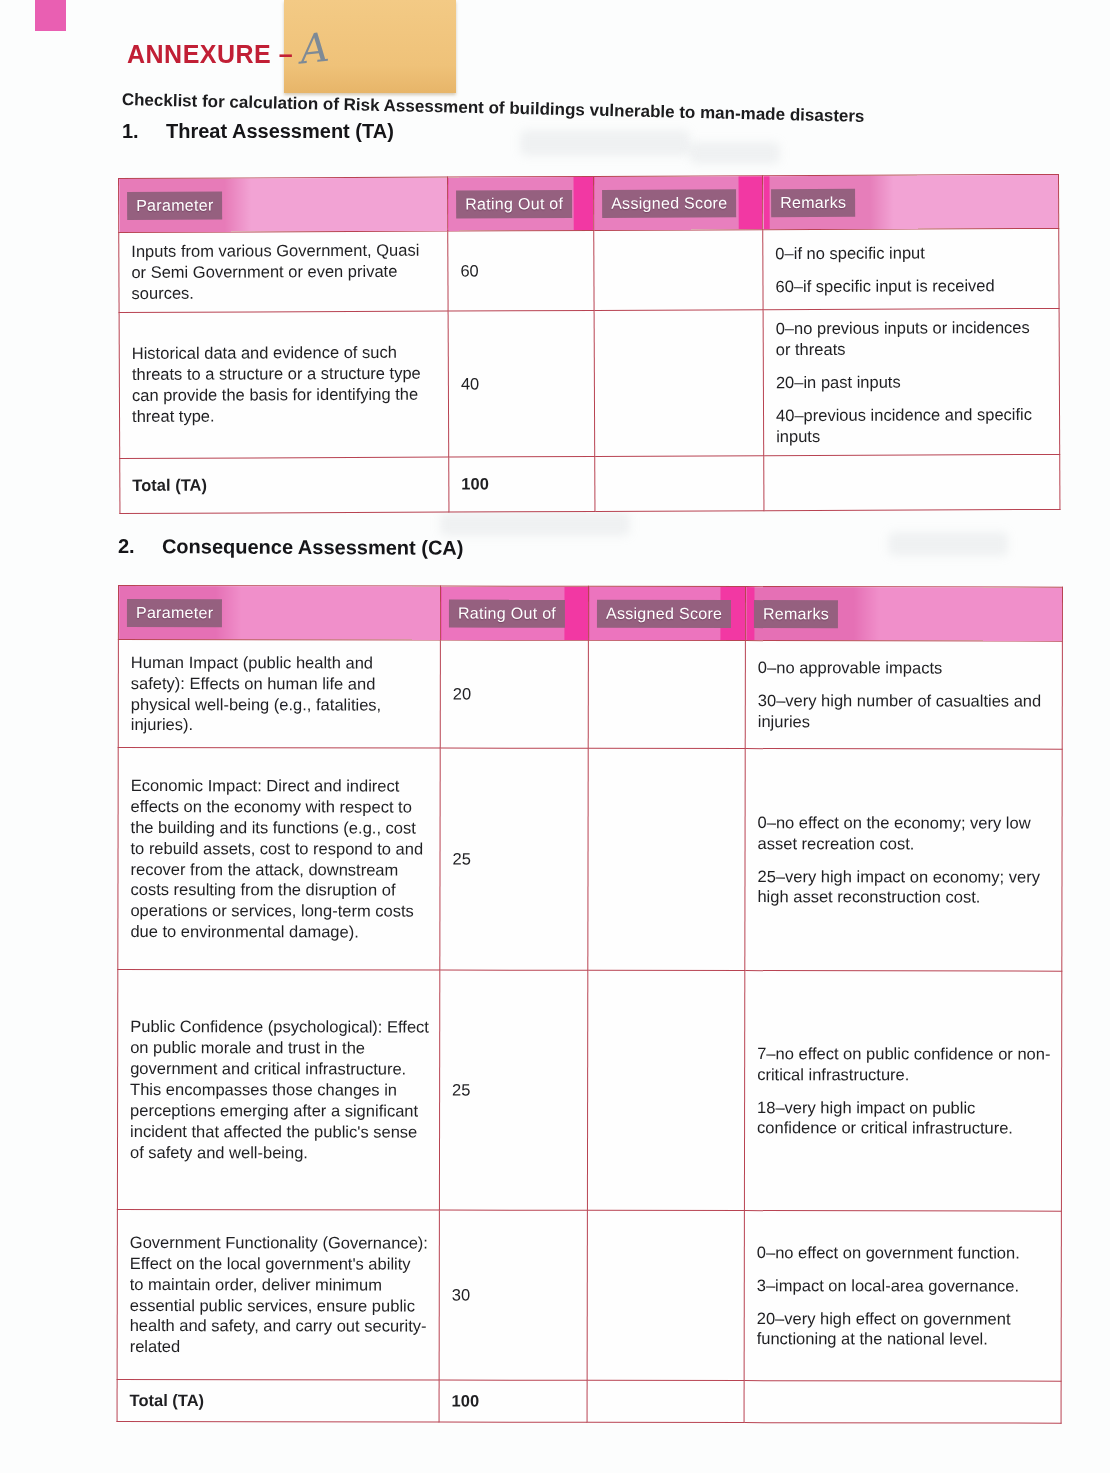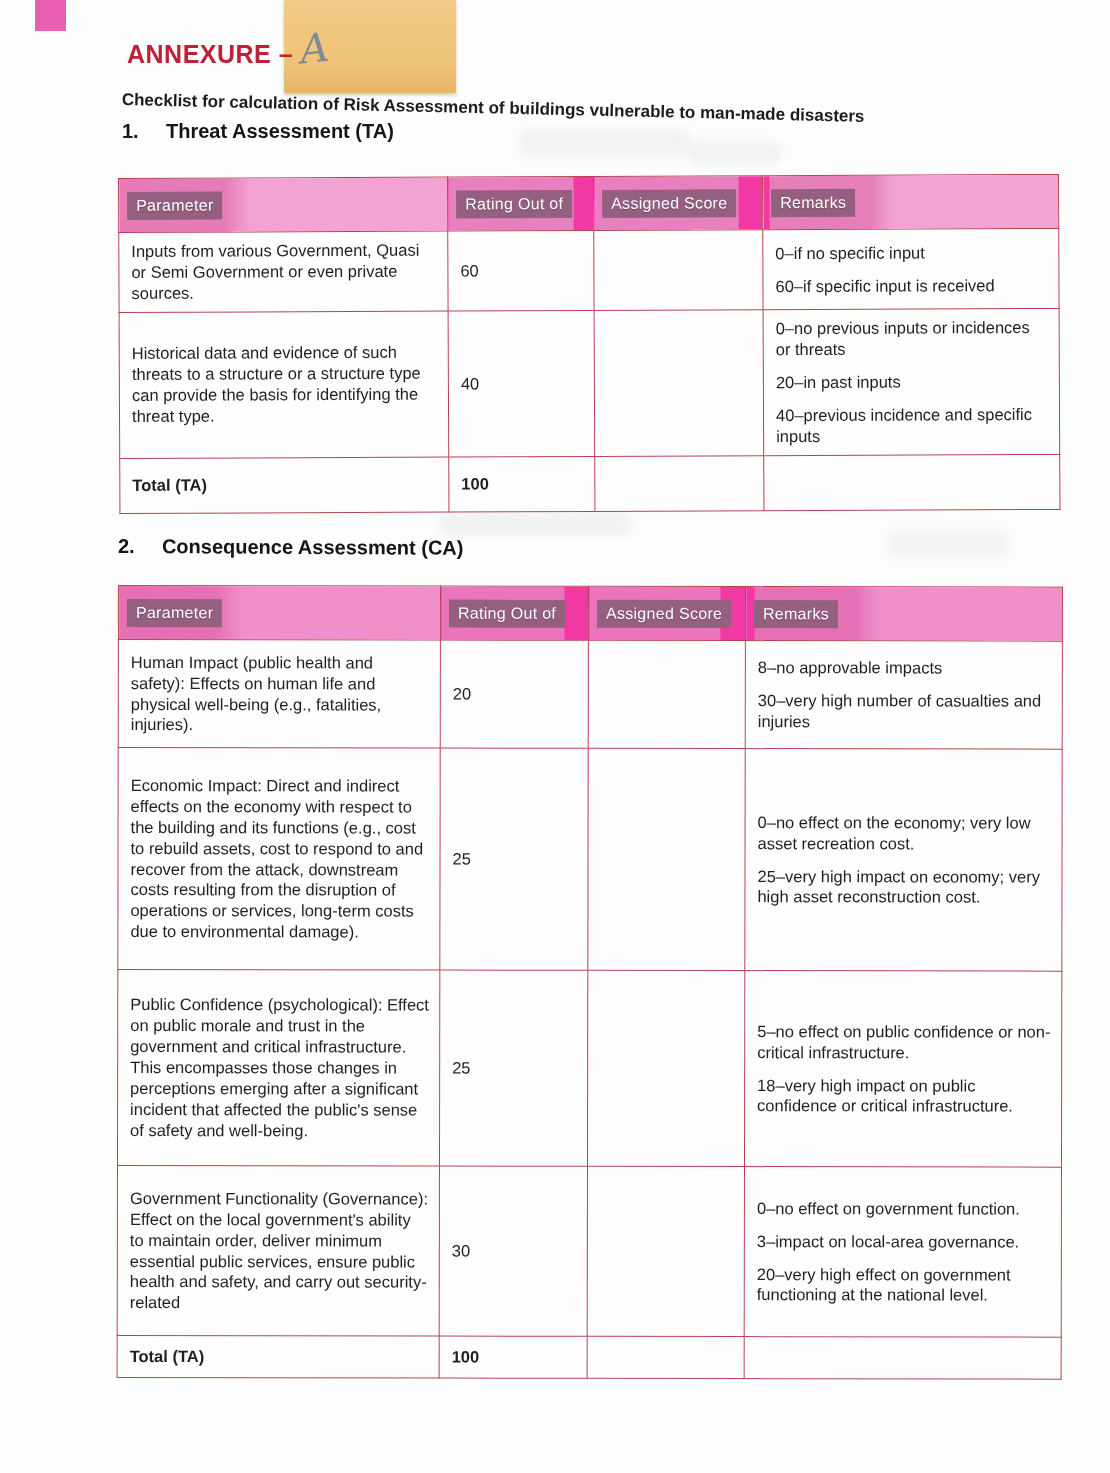--- a/index.html
+++ b/index.html
@@ -83,21 +83,21 @@
   td.rating{}
   td.remarks p{margin:0 0 12px 0;}
   td.remarks p:last-child{margin-bottom:0;}
   tr.total td{font-weight:bold;}
   
   .t1 tr.r0 td{height:80px;}
   .t1 tr.r1 td{height:138px;}
   .t1 tr.total td{height:55px;}
   .t2 tr.r0 td{height:108px;}
   .t2 tr.r1 td{height:222px;}
-  .t2 tr.r2 td{height:196px;margin-top:33px;}
+  .t2 tr.r2 td{height:240px;margin-top:33px;}
   .t2 tr.r3 td{height:170px;}
   .t2 tr.total td{height:42px;padding-top:4px;padding-bottom:4px;}
 </style>
 </head>
 <body>
 
 <div class="smudge sm1"></div>
 <div class="smudge sm2"></div>
 <div class="smudge sm3"></div>
 <div class="smudge sm4"></div>
@@ -182,39 +182,39 @@
         <th class="c3"><span class="chip">Assigned Score</span></th>
         <th class="c4"><span class="chip">Remarks</span></th>
       </tr>
     </thead>
     <tbody>
       <tr class="r0">
         <td class="param">Human Impact (public health and safety): Effects on human life and physical well-being (e.g., fatalities, injuries).</td>
         <td class="rating">20</td>
         <td class="score"></td>
         <td class="remarks">
-          <p>8–no approvable impacts</p>
+          <p>0–no approvable impacts</p>
           <p>30–very high number of casualties and injuries</p>
         </td>
       </tr>
       <tr class="r1">
         <td class="param">Economic Impact: Direct and indirect effects on the economy with respect to the building and its functions (e.g., cost to rebuild assets, cost to respond to and recover from the attack, downstream costs resulting from the disruption of operations or services, long-term costs due to environmental damage).</td>
         <td class="rating">25</td>
         <td class="score"></td>
         <td class="remarks">
           <p>0–no effect on the economy; very low asset recreation cost.</p>
           <p>25–very high impact on economy; very high asset reconstruction cost.</p>
         </td>
       </tr>
       <tr class="r2">
         <td class="param">Public Confidence (psychological): Effect on public morale and trust in the government and critical infrastructure. This encompasses those changes in perceptions emerging after a significant incident that affected the public's sense of safety and well-being.</td>
         <td class="rating">25</td>
         <td class="score"></td>
         <td class="remarks">
-          <p>5–no effect on public confidence or non-critical infrastructure.</p>
+          <p>7–no effect on public confidence or non-critical infrastructure.</p>
           <p>18–very high impact on public confidence or critical infrastructure.</p>
         </td>
       </tr>
       <tr class="r3">
         <td class="param">Government Functionality (Governance): Effect on the local government's ability to maintain order, deliver minimum essential public services, ensure public health and safety, and carry out security-related</td>
         <td class="rating">30</td>
         <td class="score"></td>
         <td class="remarks">
           <p>0–no effect on government function.</p>
           <p>3–impact on local-area governance.</p>

